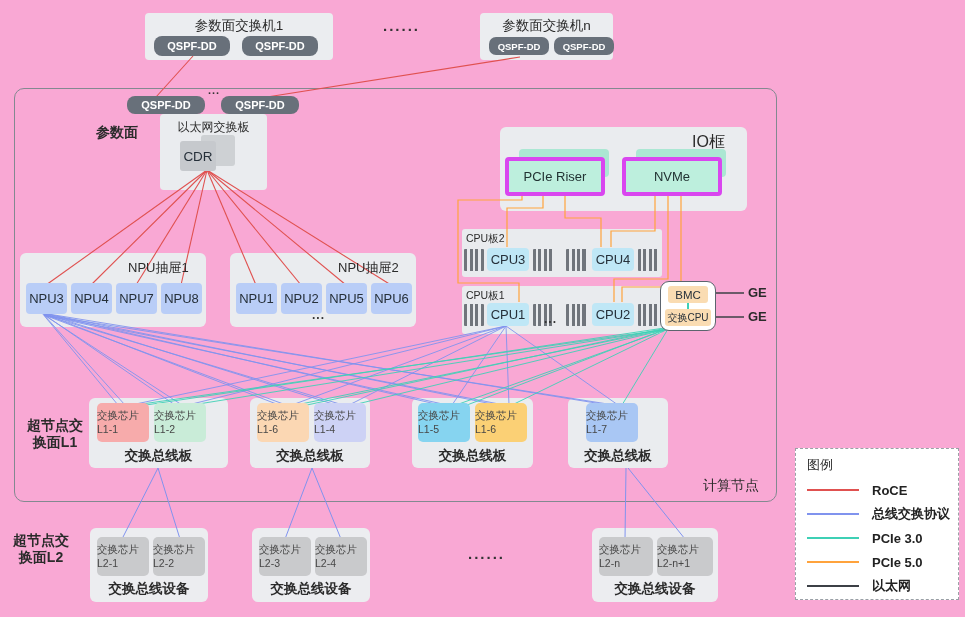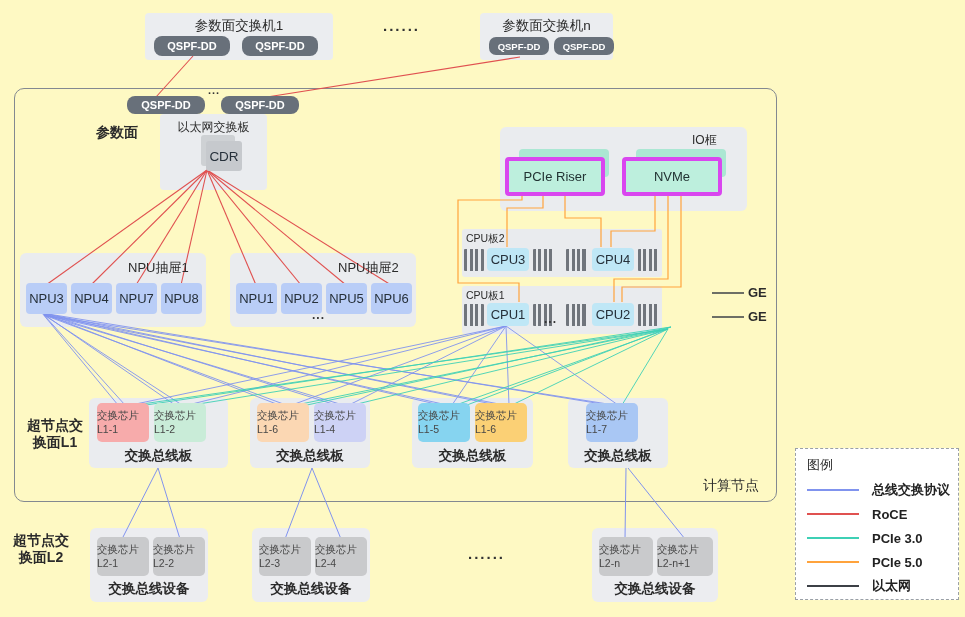--- a/index.html
+++ b/index.html
@@ -1,16 +1,16 @@
 <!DOCTYPE html>
 <html><head>
 <meta charset="utf-8">
 <style>
   html,body{margin:0;padding:0;background:#fff;font-family:"Liberation Sans","DejaVu Sans",sans-serif;}
-  .canvas{position:relative;width:965px;height:617px;background:#fef9c3;overflow:hidden;}
+  .canvas{position:relative;width:965px;height:617px;background:#f9a8d4;overflow:hidden;}
   .abs{position:absolute;}
   .z1{z-index:1;} .z2{z-index:2;} .z3{z-index:3;}
   .panel{background:#eaecef;border-radius:6px;}
   .panel2{background:#ecedf0;border-radius:6px;}
   .lbl{color:#2b2b2b;white-space:nowrap;}
   .ctr{text-align:center;}
   .bold{font-weight:bold;}
   .badge{background:#68707a;color:#fff;border-radius:8px;display:flex;align-items:center;justify-content:center;font-size:11px;white-space:nowrap;font-weight:bold;}
   .badge.sm{font-size:9.5px;border-radius:7px;}
   .chip{display:flex;align-items:center;justify-content:center;border-radius:4px;font-size:13px;color:#26303a;white-space:nowrap;}
@@ -138,24 +138,24 @@
   <div class="abs z3 lbl ctr" style="left:480px;top:17px;width:133px;font-size:13.5px;">参数面交换机n</div>
   <div class="abs z3 badge sm" style="left:489px;top:37px;width:60px;height:18px;">QSPF-DD</div>
   <div class="abs z3 badge sm" style="left:554px;top:37px;width:60px;height:18px;">QSPF-DD</div>
 
   <div class="abs z3 badge" style="left:127px;top:96px;width:78px;height:18px;">QSPF-DD</div>
   <div class="abs z3 dots" style="left:208px;top:84px;font-size:11px;letter-spacing:1px;">...</div>
   <div class="abs z3 badge" style="left:221px;top:96px;width:78px;height:18px;">QSPF-DD</div>
 
   <div class="abs z3 lbl ctr" style="left:160px;top:119px;width:107px;font-size:12px;">以太网交换板</div>
   <div class="abs z3" style="left:201px;top:135px;width:34px;height:31px;background:#ced1d4;border-radius:3px;"></div>
-  <div class="abs z3 chip" style="left:206px;top:141px;width:36px;height:30px;background:#c6c9cd;border-radius:3px;font-size:13.5px;">CDR</div>
+  <div class="abs z3 chip" style="left:180px;top:141px;width:36px;height:30px;background:#c6c9cd;border-radius:3px;font-size:13.5px;">CDR</div>
   <div class="abs z3 lbl bold" style="left:96px;top:124px;font-size:14px;">参数面</div>
 
-  <div class="abs z3 lbl" style="left:692px;top:132px;font-size:12px;">IO框</div>
+  <div class="abs z3 lbl" style="left:692px;top:132px;font-size:16px;">IO框</div>
   <div class="abs z3 teal-back" style="left:519px;top:149px;width:90px;height:28px;"></div>
   <div class="abs z3 teal-front" style="left:505px;top:157px;width:92px;height:31px;">PCIe Riser</div>
   <div class="abs z3 teal-back" style="left:636px;top:149px;width:90px;height:28px;"></div>
   <div class="abs z3 teal-front" style="left:622px;top:157px;width:92px;height:31px;">NVMe</div>
 
   <div class="abs z3 lbl" style="left:466px;top:232px;font-size:10.5px;">CPU板2</div>
   <div class="abs z3 dimm" style="left:464px;top:249px;width:20px;height:22px;"></div>
   <div class="abs z3 chip cpu" style="left:487px;top:248px;width:42px;height:23px;">CPU3</div>
   <div class="abs z3 dimm" style="left:533px;top:249px;width:22px;height:22px;"></div>
   <div class="abs z3 dimm" style="left:566px;top:249px;width:22px;height:22px;"></div>
@@ -164,20 +164,25 @@
 
   <div class="abs z3 lbl" style="left:466px;top:289px;font-size:10.5px;">CPU板1</div>
   <div class="abs z3 dimm" style="left:464px;top:304px;width:20px;height:22px;"></div>
   <div class="abs z3 chip cpu" style="left:487px;top:303px;width:42px;height:23px;">CPU1</div>
   <div class="abs z3 dimm" style="left:533px;top:304px;width:22px;height:22px;"></div>
   <div class="abs z3 dots" style="left:544px;top:312px;font-size:12px;letter-spacing:1px;">...</div>
   <div class="abs z3 dimm" style="left:566px;top:304px;width:22px;height:22px;"></div>
   <div class="abs z3 chip cpu" style="left:592px;top:303px;width:42px;height:23px;">CPU2</div>
   <div class="abs z3 dimm" style="left:638px;top:304px;width:20px;height:22px;"></div>
 
+  <div class="abs z3" style="left:660px;top:281px;width:54px;height:48px;border:1.6px solid #5c646e;border-radius:9px;background:#fff;">
+    <div class="abs chip" style="left:7px;top:4px;width:40px;height:17px;background:#fadcb2;border-radius:3px;font-size:11.5px;">BMC</div>
+    <div class="abs" style="left:26px;top:21px;width:2px;height:6px;background:#3ed0b5;"></div>
+    <div class="abs chip" style="left:4px;top:27px;width:46px;height:17px;background:#fadcb2;border-radius:3px;font-size:10px;">交换CPU</div>
+  </div>
   <div class="abs z3 lbl bold" style="left:748px;top:285px;font-size:13px;">GE</div>
   <div class="abs z3 lbl bold" style="left:748px;top:309px;font-size:13px;">GE</div>
 
   <div class="abs z3 lbl" style="left:128px;top:259px;font-size:13px;">NPU抽屉1</div>
   <div class="abs z3 chip npu" style="left:26px;top:283px;width:41px;height:31px;">NPU3</div>
   <div class="abs z3 chip npu" style="left:71px;top:283px;width:41px;height:31px;">NPU4</div>
   <div class="abs z3 chip npu" style="left:116px;top:283px;width:41px;height:31px;">NPU7</div>
   <div class="abs z3 chip npu" style="left:161px;top:283px;width:41px;height:31px;">NPU8</div>
 
   <div class="abs z3 lbl" style="left:338px;top:259px;font-size:13px;">NPU抽屉2</div>
@@ -263,28 +268,28 @@
   </div>
   <div class="abs z3 l1chip" style="left:657px;top:537px;width:56px;height:39px;background:#c9cacc;">
     <span>交换芯片</span>
       <span>L2-n+1</span>
   </div>
   <div class="abs z3 lbl bold ctr" style="left:592px;top:580px;width:126px;font-size:13.5px;">交换总线设备</div>
 
   <div class="abs z3" style="left:795px;top:448px;width:164px;height:152px;border:1.5px dashed #9aa0a6;background:#fff;box-sizing:border-box;">
     <div class="lbl" style="padding:7px 0 4px 11px;font-size:13px;font-family:Liberation Mono, monospace;">图例</div>
     <div class="legend-row">
+      <span class="legend-line" style="border-color:#e05150;"></span>
+      <span class="legend-lbl">RoCE</span>
+    </div>
+    <div class="legend-row">
       <span class="legend-line" style="border-color:#8093ee;"></span>
       <span class="legend-lbl">总线交换协议</span>
     </div>
     <div class="legend-row">
-      <span class="legend-line" style="border-color:#e05150;"></span>
-      <span class="legend-lbl">RoCE</span>
-    </div>
-    <div class="legend-row">
       <span class="legend-line" style="border-color:#3ed0b5;"></span>
       <span class="legend-lbl">PCIe 3.0</span>
     </div>
     <div class="legend-row">
       <span class="legend-line" style="border-color:#ffa33c;"></span>
       <span class="legend-lbl">PCIe 5.0</span>
     </div>
     <div class="legend-row">
       <span class="legend-line" style="border-color:#3c4046;"></span>
       <span class="legend-lbl">以太网</span>

